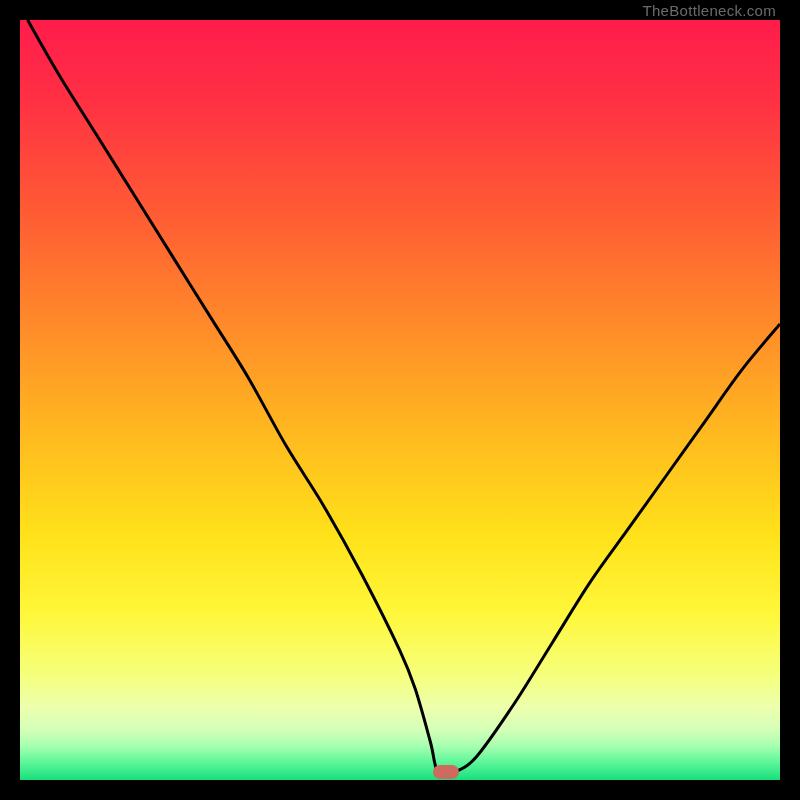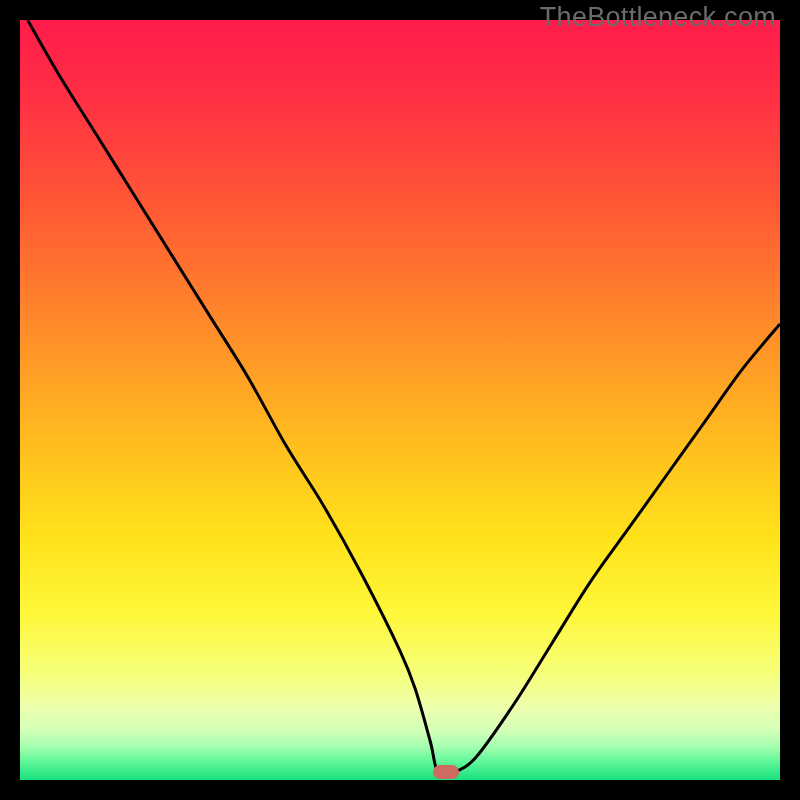--- a/index.html
+++ b/index.html
@@ -17,21 +17,21 @@
     top: 20px;
     width: 760px;
     height: 760px;
     background: #000;
   }
   .watermark {
     position: absolute;
     top: 2px;
     right: 24px;
     color: #6b6b6b;
-    font-size: 27px;
+    font-size: 15px;
     font-weight: 500;
     letter-spacing: 0.3px;
     z-index: 20;
   }
   svg {
     display: block;
   }
   .marker {
     position: absolute;
     width: 26px;

